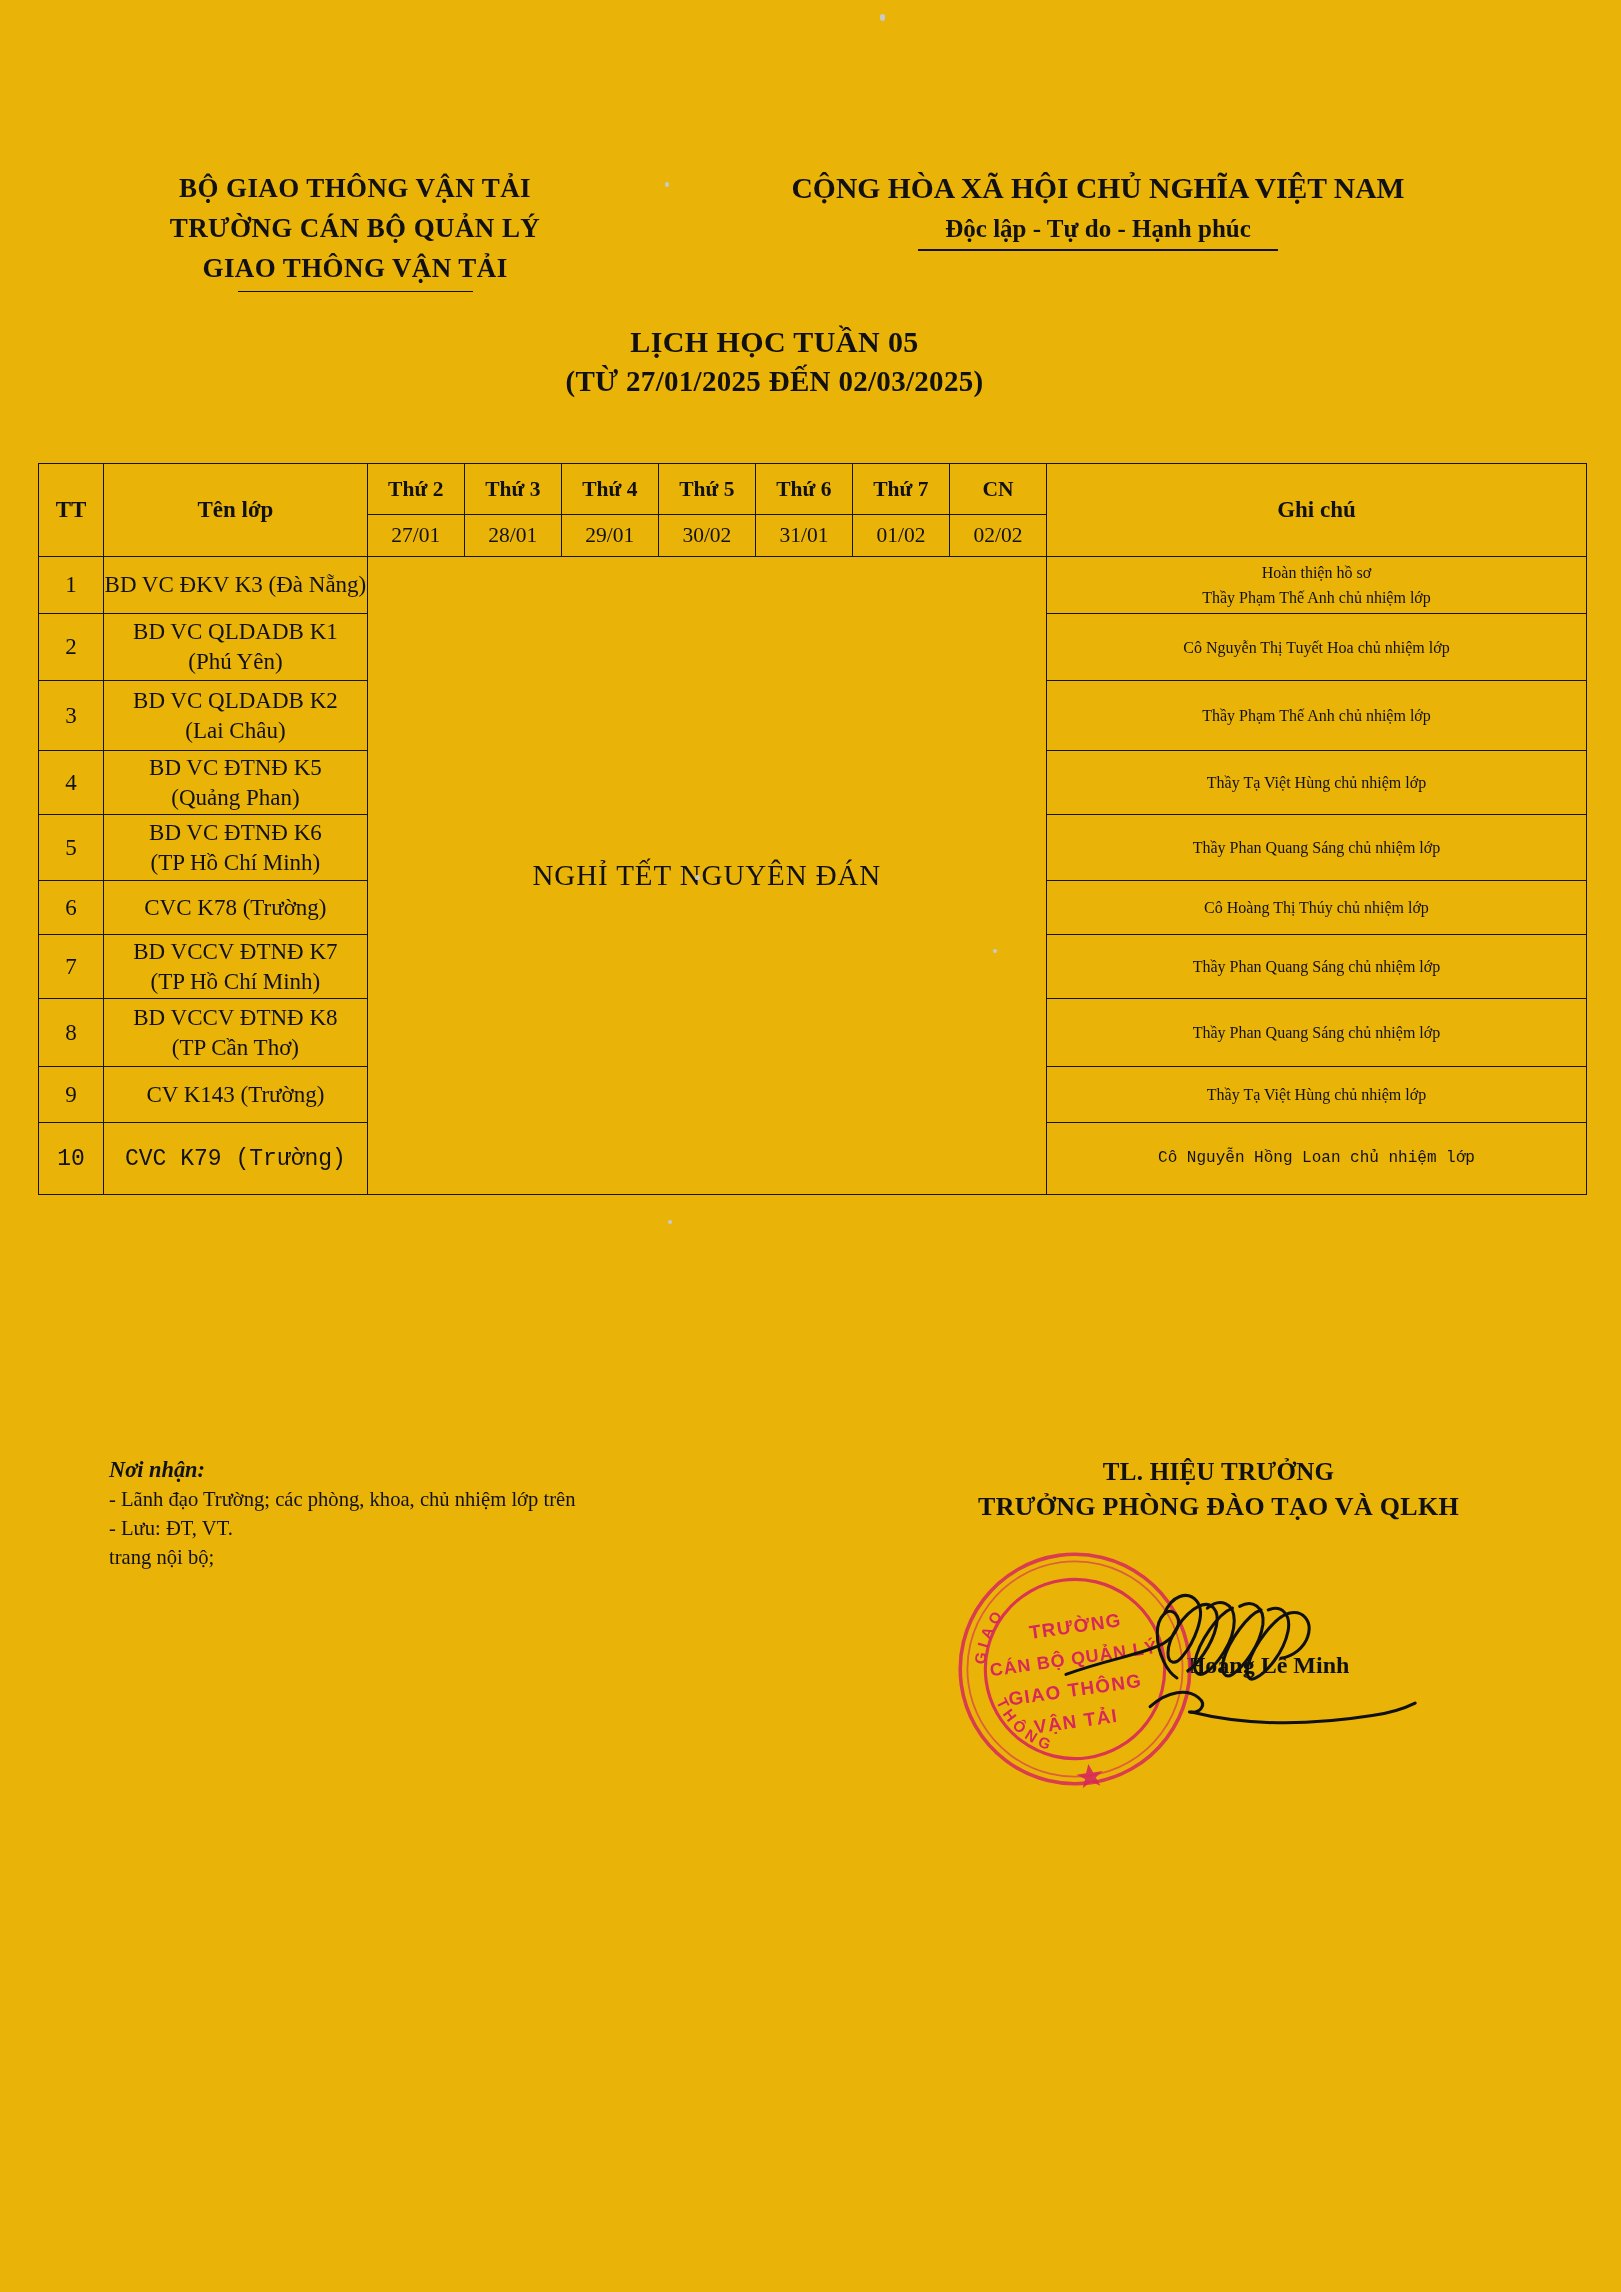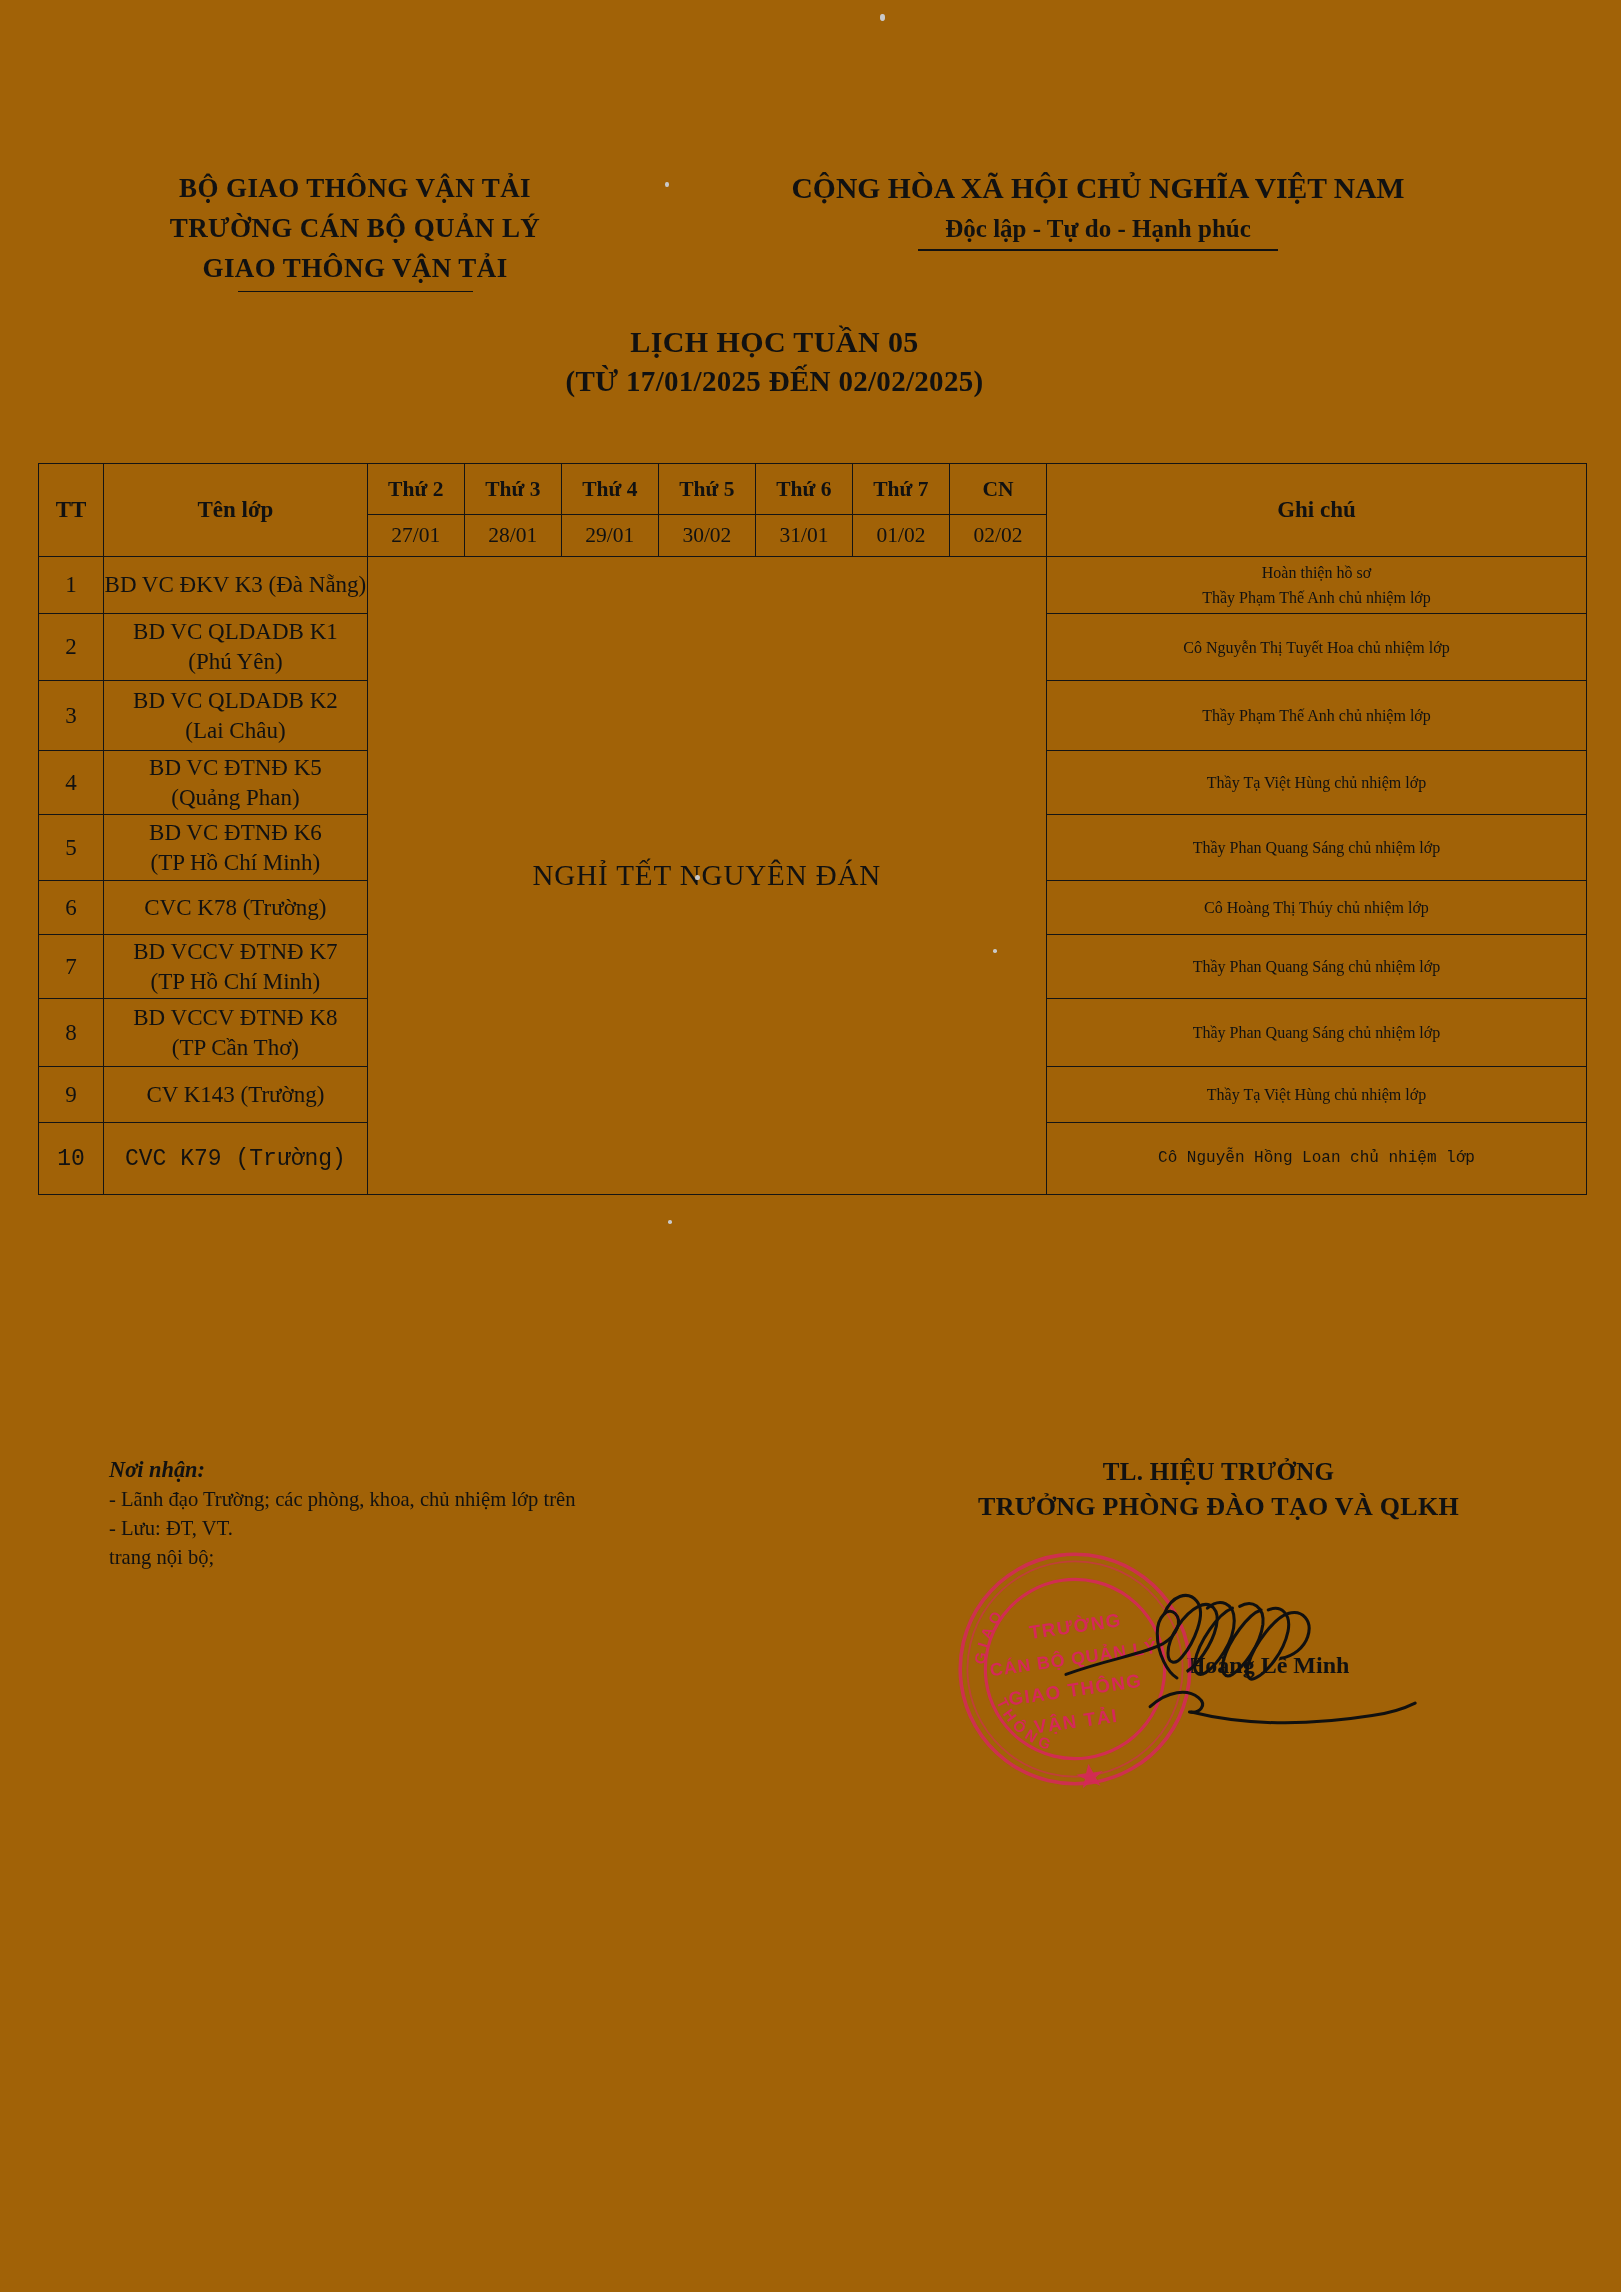--- a/index.html
+++ b/index.html
@@ -12,21 +12,21 @@
     height: 2293px;
     position: relative;
     font-family: "Liberation Serif", "DejaVu Serif", serif;
     color: #111111;
     overflow: hidden;
   }
 
   .page {
     position: absolute;
     inset: 0;
-    background: #a16207;
+    background: #eab308;
   }
 
   
   .header-block {
     position: absolute;
     top: 168px;
     left: 0;
     width: 1621px;
     display: flex;
     align-items: flex-start;
@@ -243,21 +243,21 @@
       <div>
         <div class="hdr-right-sub">Độc lập - Tự do - Hạnh phúc</div>
         <div class="hdr-underline-right"></div>
       </div>
     </div>
 
   </div>
 
   <div class="doc-title">
     <div class="t1">LỊCH HỌC TUẦN 05</div>
-    <div class="t2">(TỪ 17/01/2025 ĐẾN 02/02/2025)</div>
+    <div class="t2">(TỪ 27/01/2025 ĐẾN 02/03/2025)</div>
   </div>
 
   <table class="sched-table">
     <thead>
       <tr>
         <th class="th-tt" rowspan="2">TT</th>
         <th class="th-ten" rowspan="2">Tên lớp</th>
         <th class="th-day">Thứ 2</th>
         <th class="th-day">Thứ 3</th>
         <th class="th-day">Thứ 4</th>

